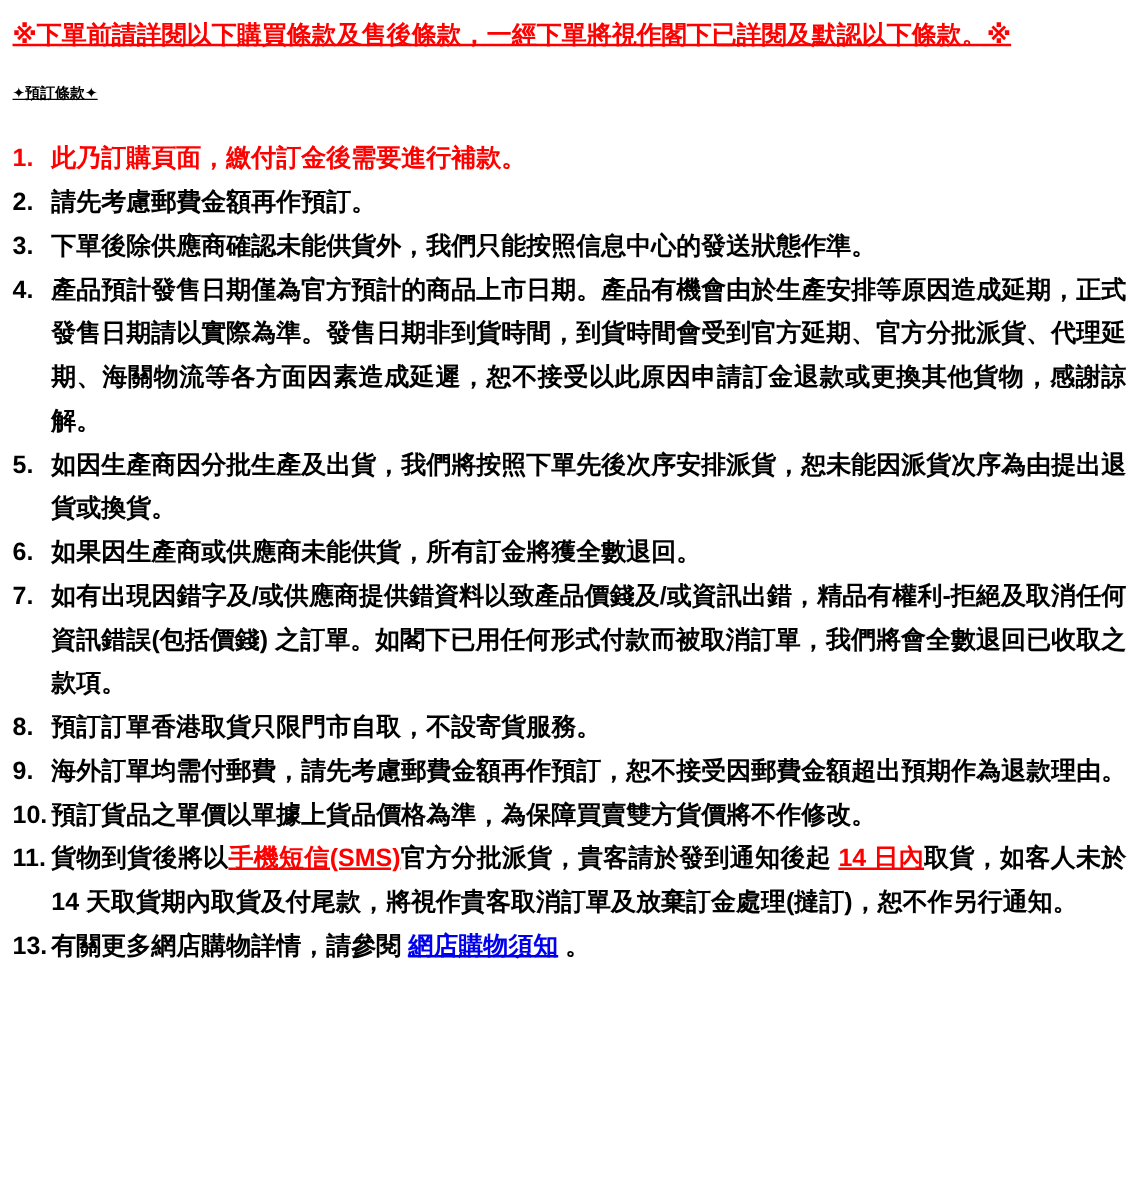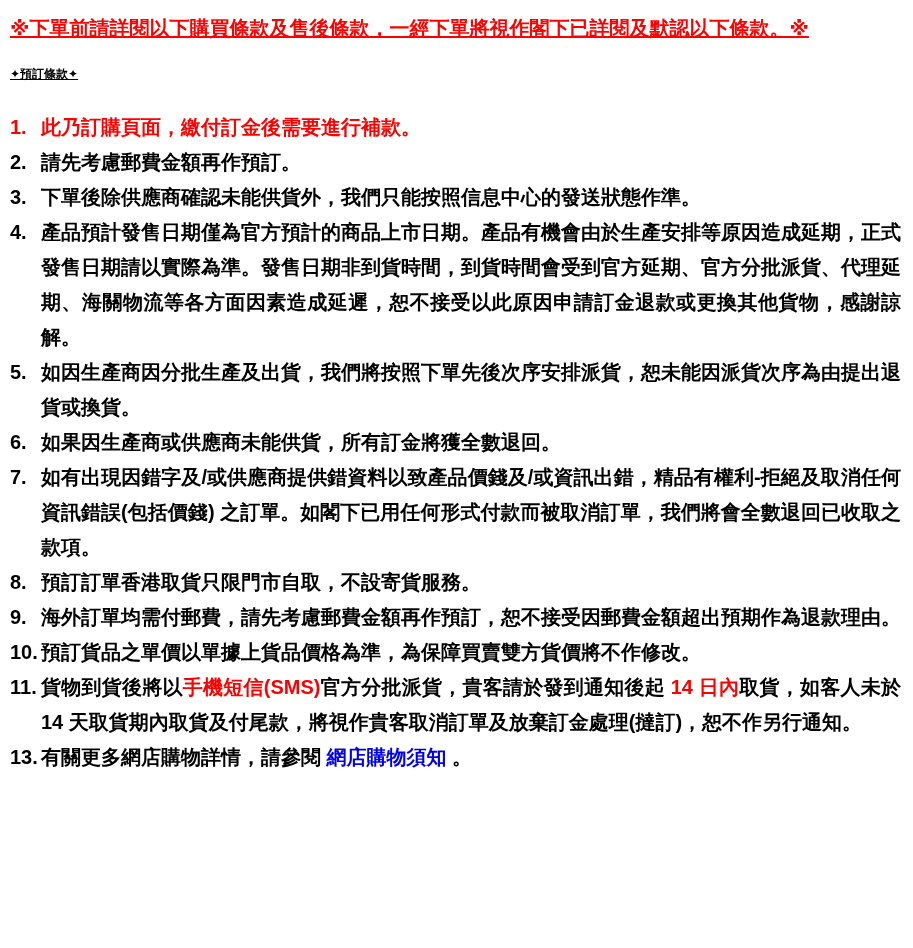--- a/index.html
+++ b/index.html
@@ -56,23 +56,25 @@
     white-space:nowrap;
   }
   .term-text{
     flex:1;
     text-align:justify;
   }
   .seg-normal{ color:var(--black); }
   .seg-red{ color:var(--red); }
   .seg-red-underline{
     color:var(--red);
+    text-decoration:underline;
   }
   .seg-link{
     color:var(--link);
+    text-decoration:underline;
     cursor:pointer;
   }
   .num-red{ color:var(--red); }
 </style>
 </head>
 <body>
 
 <div class="page">
   <div class="notice">※下單前請詳閱以下購買條款及售後條款，一經下單將視作閣下已詳閱及默認以下條款。※</div>
 

